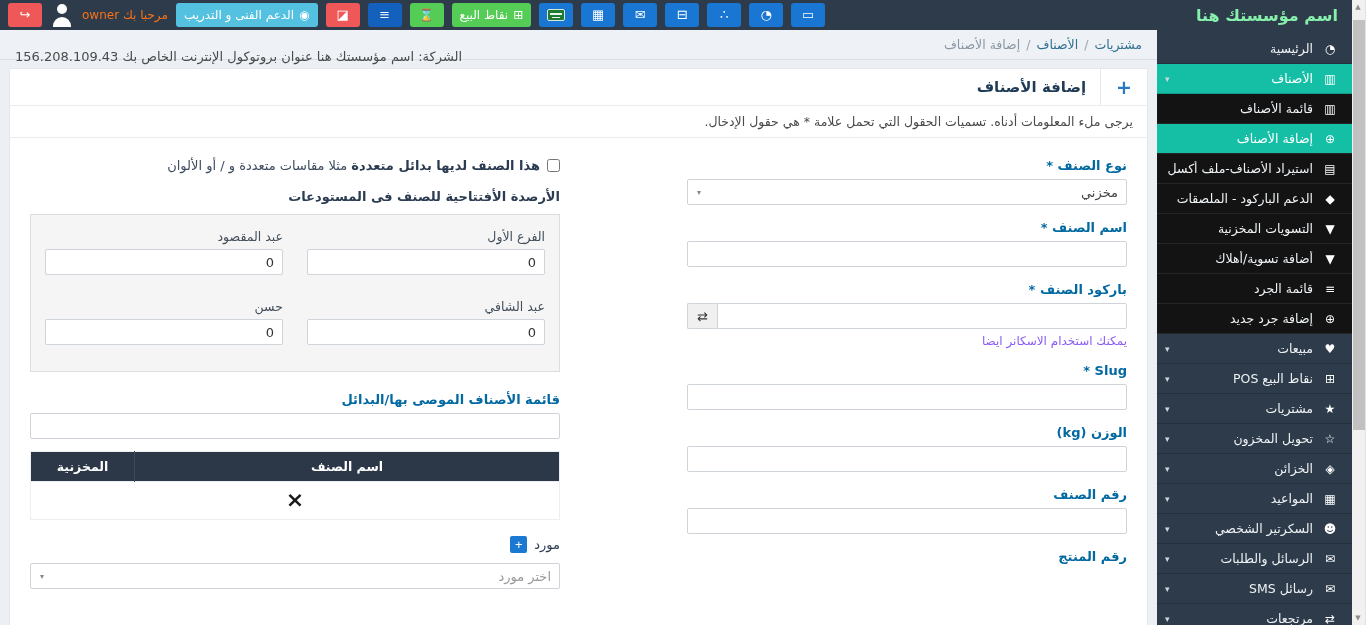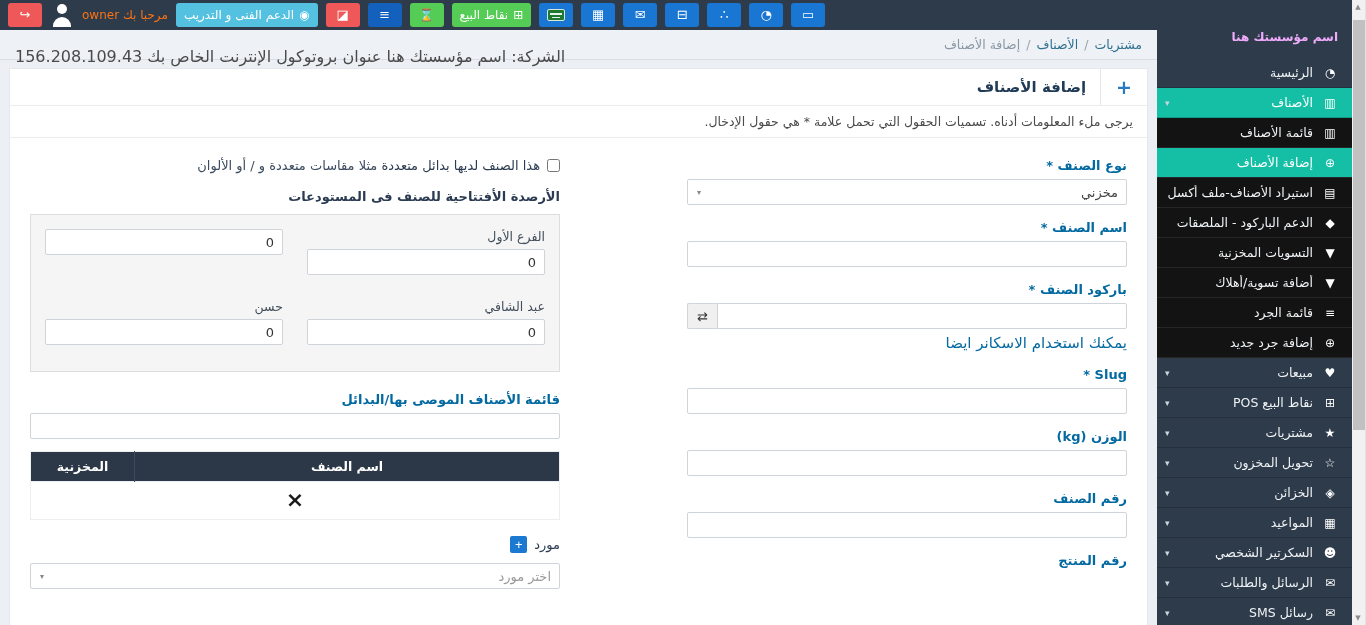--- a/index.html
+++ b/index.html
@@ -8,21 +8,21 @@
 
   
   .win-scrollbar { position:absolute; top:0; left:auto; right:0; width:14px; height:625px; background:#f1f1f1; border-right:1px solid #e2e2e2; z-index:60; }
   .win-scrollbar .arrow { position:absolute; width:14px; height:14px; font-size:7px; color:#8b8b8b; text-align:center; line-height:14px; cursor:pointer; }
   .win-scrollbar .arrow.up { top:0; }
   .win-scrollbar .arrow.down { bottom:0; }
   .win-scrollbar .thumb { position:absolute; top:20px; left:1px; width:12px; height:410px; background:#c1c1c1; cursor:grab; }
 
   
   .sidebar { position:absolute; top:0; right:14px; width:195px; height:625px; background:#2e3b4a; z-index:50; }
-  .sidebar-header { height:34px; padding:6px 14px 0; color:#f0abfc; font-size:12px; font-weight:bold; white-space:nowrap;margin-top:24px; }
+  .sidebar-header { height:34px; padding:6px 14px 0; color:#86efac; font-size:16px; font-weight:bold; white-space:nowrap; }
   .menu { list-style:none; }
   .menu-item { height:30px; display:flex; align-items:center; padding:0 12px 0 8px; color:#eef2f5; font-size:12.5px; cursor:pointer; border-bottom:1px solid rgba(0,0,0,0.18); white-space:nowrap; }
   .menu-item .mi-icon { width:20px; text-align:center; margin-left:7px; font-size:12px; flex:0 0 20px; color:#fff; }
   .menu-item .mi-label { overflow:hidden; }
   .menu-item .mi-chev { margin-inline-start:auto; font-size:9px; color:#cdd6de; }
   .menu-item.sub { background:#131313; border-bottom:1px solid #262626; }
   .menu-item.active { background:#14bfa6; color:#fff; }
   .menu-item.sub.active { background:#14bfa6; }
 
   
@@ -41,21 +41,21 @@
   .flag-glyph { width:18px; height:12px; background:#1e7a33; border:1px solid #d8e6d8; border-radius:2px; position:relative; }
   .flag-glyph::before { content:""; position:absolute; top:3px; right:2px; left:2px; height:2px; background:#fff; opacity:.9; }
   .flag-glyph::after { content:""; position:absolute; bottom:2px; right:4px; left:4px; height:1px; background:#fff; opacity:.9; }
 
   
   .crumbbar { height:30px; background:#eef2f6; border-bottom:1px solid #d9dfe6; display:flex; align-items:center; justify-content:space-between; padding:0 15px; font-size:12.5px; }
   .crumbs { display:flex; align-items:center; gap:6px; }
   .crumb-link { color:#31708f; text-decoration:none; cursor:pointer; }
   .crumb-sep { color:#9aa5ae; }
   .crumb-current { color:#8a97a3; }
-  .company-info { color:#4a4a4a; font-size:16px; white-space:nowrap;margin-top:24px; }
+  .company-info { color:#4a4a4a; font-size:13px; white-space:nowrap;margin-top:24px; }
 
   
   .card { margin:8px 9px; background:#fff; border:1px solid #e4e8ec; min-height:760px; }
   .card-header { display:flex; align-items:stretch; height:37px; border-bottom:1px solid #ececec; }
   .card-plus { display:flex; align-items:center; padding:0 15px; border-left:1px solid #e6e6e6; color:#2779c4; font-size:19px; font-weight:bold; cursor:pointer; }
   .card-title { display:flex; align-items:center; padding:0 14px; color:#1f3a55; font-size:15px; font-weight:bold; }
   .card-note { padding:8px 14px; border-bottom:1px solid #ececec; color:#4a4a4a; font-size:12.5px; }
 
   .form-area { display:flex; justify-content:space-between; padding:20px 20px 0; }
   .col-right { width:440px; }
@@ -65,25 +65,25 @@
   .flabel { display:block; font-size:13px; font-weight:bold; color:#0369a1; margin-bottom:6px; }
   .flabel.light { font-weight:normal; color:#44505c; font-size:12.5px; }
   .tinput { width:100%; height:26px; border:1px solid #cfd4da; border-radius:2px; background:#fff; padding:0 8px; font-size:13px; color:#333; font-family:inherit; }
   .tinput::placeholder { color:#9aa0a6; }
   .sel2 { position:relative; height:26px; border:1px solid #cfd4da; border-radius:2px; background:#fff; display:flex; align-items:center; padding:0 8px; font-size:13px; color:#444; cursor:pointer; }
   .sel2 .caret { position:absolute; left:9px; top:8px; font-size:8px; color:#888; }
   .sel2.placeholder { color:#999; }
   .igroup { display:flex; }
   .igroup .tinput { flex:1; border-radius:0 2px 2px 0; }
   .igroup .ig-btn { width:30px; height:26px; border:1px solid #cfd4da; border-right:none; border-radius:2px 0 0 2px; background:#f0f0f0; color:#333; font-size:13px; cursor:pointer; }
-  .fhelp { margin-top:5px; font-size:15px; color:#0369a1; }
+  .fhelp { margin-top:5px; font-size:12px; color:#8b5cf6; }
 
   .chk-row { display:flex; align-items:center; gap:7px; margin-bottom:16px; font-size:13px; color:#2b3b52; }
   .chk-row input { width:13px; height:13px; cursor:pointer; flex:0 0 13px; }
-  .chk-bold { font-weight:normal; }
+  .chk-bold { font-weight:bold; }
   .chk-rest { color:#3d4c5f; }
 
   .sec-heading { font-size:13px; font-weight:bold; color:#2b3b52; margin-bottom:10px; }
   .gray-panel { background:#f5f5f5; border:1px solid #ddd; padding:14px 14px 26px; margin-bottom:20px; }
   .gp-grid { display:grid; grid-template-columns:1fr 1fr; column-gap:24px; row-gap:24px; }
   .gp-cell .flabel { margin-bottom:5px; }
 
   .rec-table { width:100%; border-collapse:collapse; margin:12px 0 4px; border:1px solid #eceff2; }
   .rec-table th { background:#2c3847; color:#fff; font-size:12.5px; font-weight:bold; padding:7px 8px; text-align:center; border-left:1px solid #3c4a5c; }
   .rec-table th:last-child { border-left:none; }
@@ -310,20 +310,21 @@
         </div>
 
         <div class="sec-heading">الأرصدة الأفتتاحية للصنف فى المستودعات</div>
         <div class="gray-panel">
           <div class="gp-grid">
             <div class="gp-cell">
               <label class="flabel light">الفرع الأول</label>
               <input class="tinput" type="text" value="0" style="">
             </div>
             <div class="gp-cell">
+              <label class="flabel light">عبد المقصود</label>
               <input class="tinput" type="text" value="0" style="">
             </div>
             <div class="gp-cell">
               <label class="flabel light">عبد الشافي</label>
               <input class="tinput" type="text" value="0" style="">
             </div>
             <div class="gp-cell">
               <label class="flabel light">حسن</label>
               <input class="tinput" type="text" value="0" style="">
             </div>

